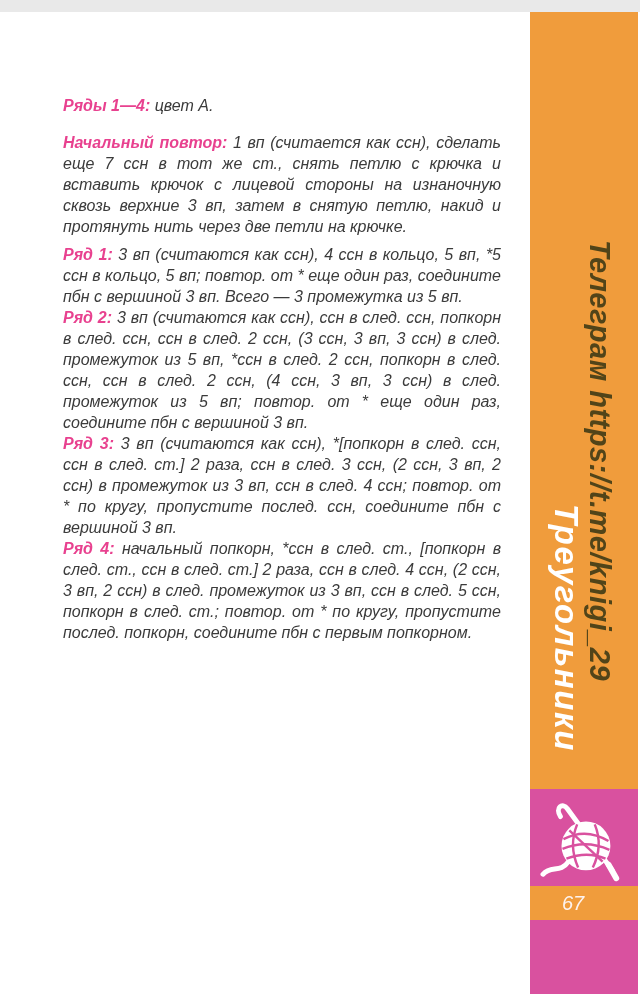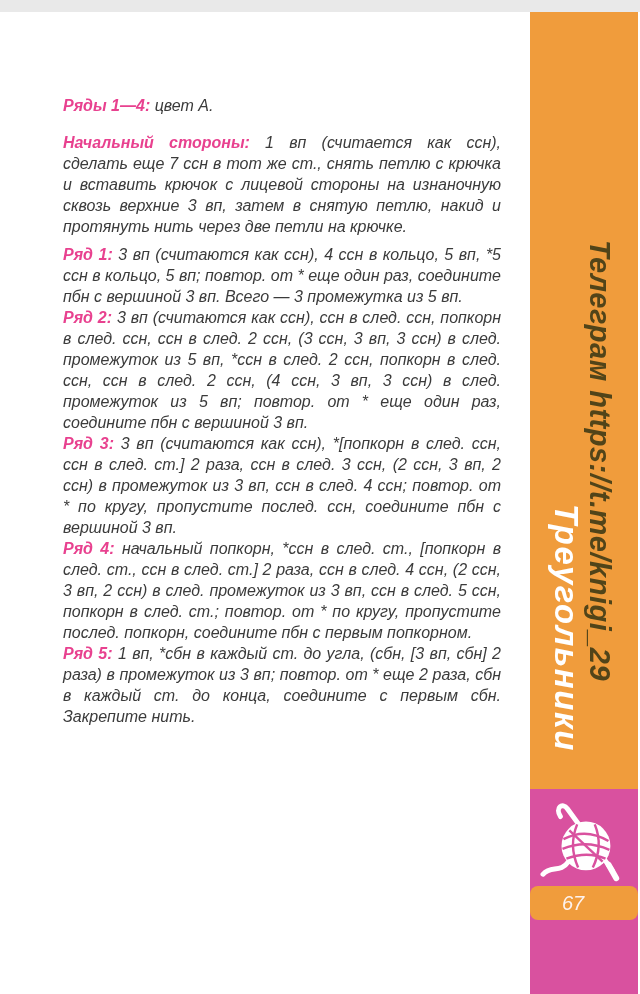--- a/index.html
+++ b/index.html
@@ -39,44 +39,43 @@
     font-size:33px;font-weight:bold;color:#ffffff;letter-spacing:1.5px;
   }
   .pink-block{
     position:absolute;left:0;top:777px;width:108px;height:217px;
     background:#d9519f;
   }
   .page-strip{
     position:absolute;left:0;top:97px;width:108px;height:34px;
     background:#f09c3c;display:flex;align-items:center;
     padding-left:32px;box-sizing:border-box;
-    color:#fdf3ef;font-size:20px;border-radius:8px;
+    color:#fdf3ef;font-size:20px;
   }
   .yarn-icon{position:absolute;left:10px;top:10px;}
 </style>
 </head>
 <body>
 
 <div id="page">
 
   <div class="content">
 
     <div class="note-block">
       <p class="note-line"><span class="lead">Ряды 1—4:</span><span> цвет А.</span></p>
     </div>
 
-    <p class="para" style="margin-bottom:7px"><span class="lead">Начальный стороны:</span><span> 1 вп (считается как ссн), сделать еще 7 ссн в тот же ст., снять петлю с крючка и вставить крючок с лицевой стороны на изнаночную сквозь верхние 3 вп, затем в снятую петлю, накид и протянуть нить через две петли на крючке.</span></p>
+    <p class="para" style="margin-bottom:7px"><span class="lead">Начальный повтор:</span><span> 1 вп (считается как ссн), сделать еще 7 ссн в тот же ст., снять петлю с крючка и вставить крючок с лицевой стороны на изнаночную сквозь верхние 3 вп, затем в снятую петлю, накид и протянуть нить через две петли на крючке.</span></p>
 
 
     <div class="rows">
       <p class="para"><span class="lead">Ряд 1:</span><span> 3 вп (считаются как ссн), 4 ссн в кольцо, 5 вп, *5 ссн в кольцо, 5 вп; повтор. от * еще один раз, соедините пбн с вершиной 3 вп. Всего — 3 промежутка из 5 вп.</span></p>
       <p class="para"><span class="lead">Ряд 2:</span><span> 3 вп (считаются как ссн), ссн в след. ссн, попкорн в след. ссн, ссн в след. 2 ссн, (3 ссн, 3 вп, 3 ссн) в след. промежуток из 5 вп, *ссн в след. 2 ссн, попкорн в след. ссн, ссн в след. 2 ссн, (4 ссн, 3 вп, 3 ссн) в след. промежуток из 5 вп; повтор. от * еще один раз, соедините пбн с вершиной 3 вп.</span></p>
       <p class="para"><span class="lead">Ряд 3:</span><span> 3 вп (считаются как ссн), *[попкорн в след. ссн, ссн в след. ст.] 2 раза, ссн в след. 3 ссн, (2 ссн, 3 вп, 2 ссн) в промежуток из 3 вп, ссн в след. 4 ссн; повтор. от * по кругу, пропустите послед. ссн, соедините пбн с вершиной 3 вп.</span></p>
       <p class="para"><span class="lead">Ряд 4:</span><span> начальный попкорн, *ссн в след. ст., [попкорн в след. ст., ссн в след. ст.] 2 раза, ссн в след. 4 ссн, (2 ссн, 3 вп, 2 ссн) в след. промежуток из 3 вп, ссн в след. 5 ссн, попкорн в след. ст.; повтор. от * по кругу, пропустите послед. попкорн, соедините пбн с первым попкорном.</span></p>
-      <p class="para last"><span class="lead">Ряд 5:</span><span> 1 вп, *сбн в каждый ст. до угла, (сбн, [3 вп, сбн] 2 раза) в промежуток из 3 вп; повтор. от * еще 2 раза, сбн в каждый ст. до конца, соедините с первым сбн. Закрепите нить.</span></p>
     </div>
   </div>
 
   <div class="sidebar">
     <div class="v-text v-telegram">Телеграм https://t.me/knigi_29</div>
     <div class="v-text v-title">Треугольники</div>
 
     <div class="pink-block">
       <svg class="yarn-icon" width="88" height="86" viewBox="0 0 90 86">
 

